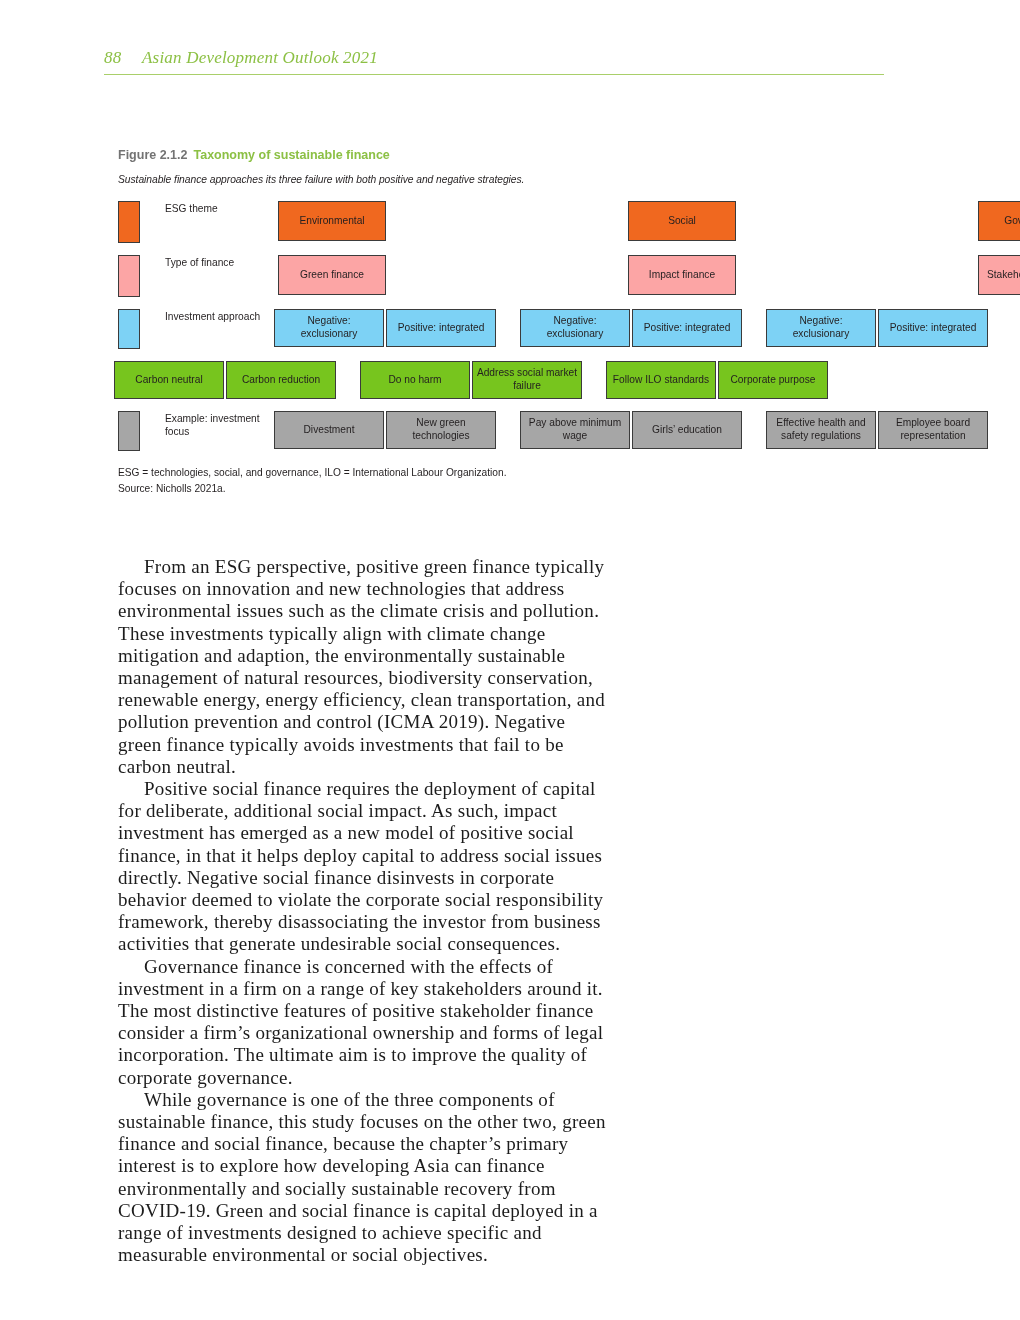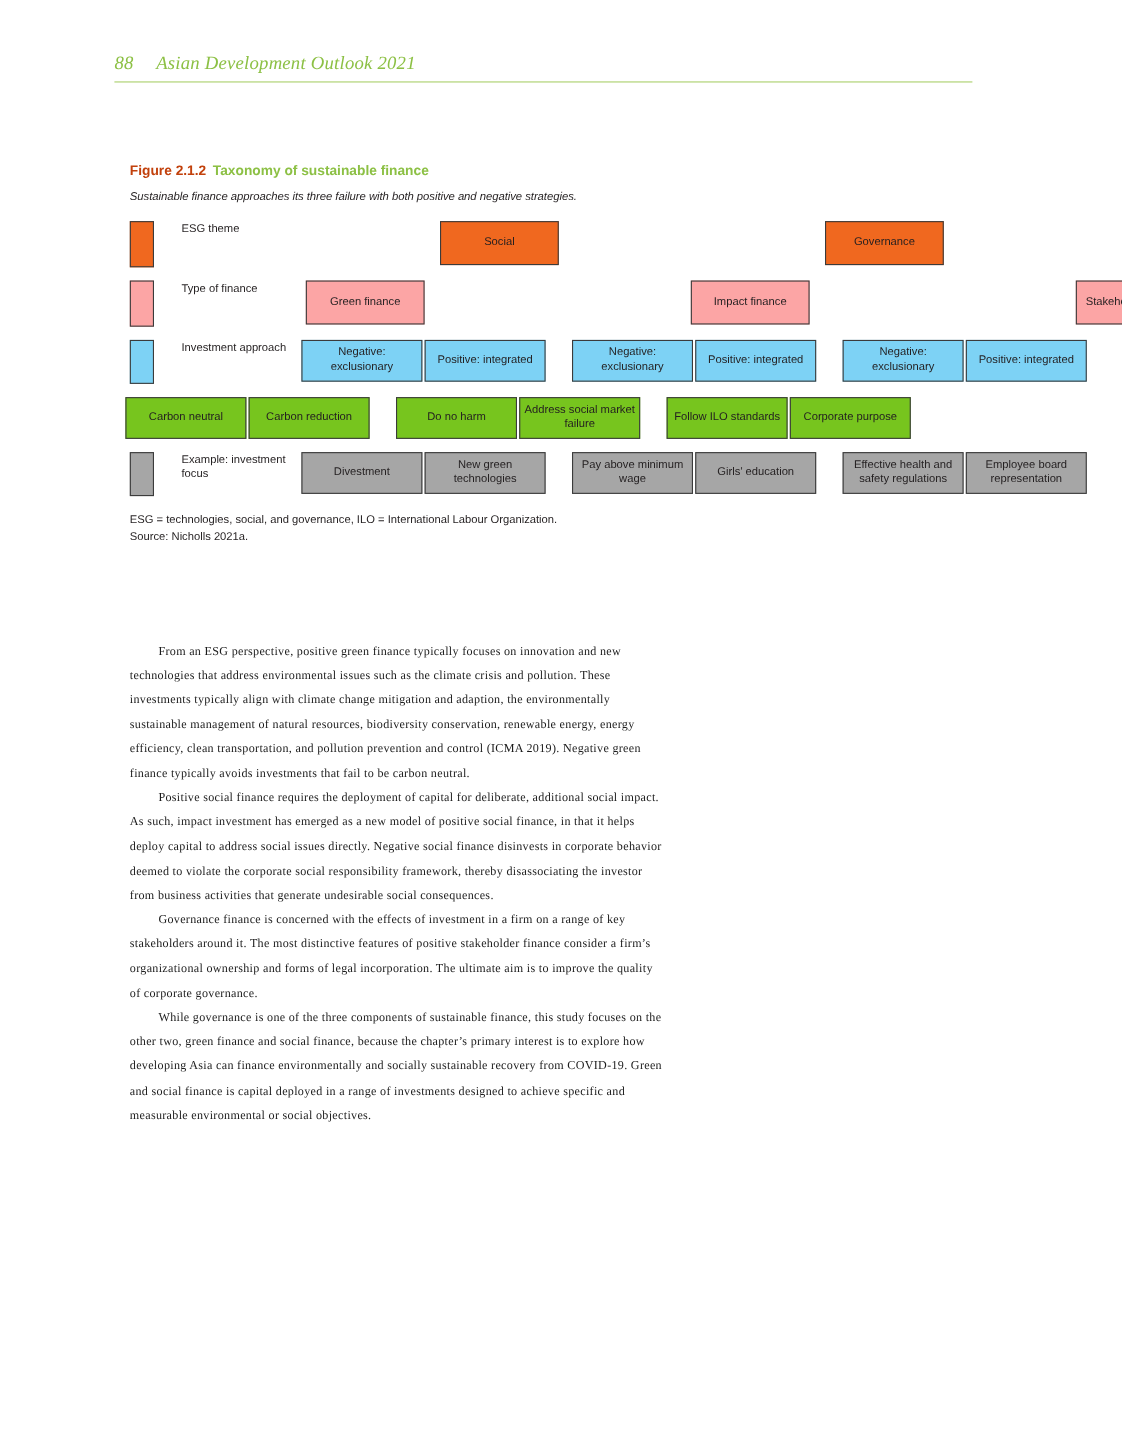--- a/index.html
+++ b/index.html
@@ -46,21 +46,21 @@
     top: 148px;
     width: 790px;
   }
   .fig-title {
     font-size: 12.5px;
     font-weight: bold;
     line-height: 1.2;
     margin-bottom: 11px;
     white-space: nowrap;
   }
-  .fig-title .fig-num { color: #c2410c; }
+  .fig-title .fig-num { color: #737373; }
   .fig-title .fig-name { color: #8cc044; margin-left: 6px; }
   .fig-sub {
     font-size: 10.3px;
     font-style: italic;
     color: #231f20;
     margin-bottom: 16px;
     letter-spacing: -0.05px;
   }
 
   
@@ -149,24 +149,24 @@
     margin-top: 14px;
     font-size: 10.2px;
     line-height: 1.55;
     color: #231f20;
   }
 
   
   .body-text {
     position: absolute;
     left: 118px;
-    top: 581px;
+    top: 556px;
     width: 488px;
     font-family: "Liberation Serif", serif;
-    font-size: 11px;
+    font-size: 19px;
     line-height: 22.2px;
     color: #1c1c1c;
     text-align: left;
     letter-spacing: 0.28px;
   }
   .body-text p {
     margin: 0;
     text-indent: 26px;
   }
 </style>
@@ -190,20 +190,23 @@
   <div class="fig-sub">Sustainable finance approaches its three failure with both positive and negative strategies.</div>
 
   <div class="diagram">
 
     <div class="drow row-theme">
       <div class="legend">
         <div class="swatch c-orange"></div>
         <div class="legend-label">ESG theme</div>
       </div>
       <div class="cols">
+        <div class="colgroup cg-1">
+          <div class="box c-orange">Environmental</div>
+        </div>
         <div class="colgroup cg-2">
           <div class="box c-orange">Social</div>
         </div>
         <div class="colgroup cg-3">
           <div class="box c-orange">Governance</div>
         </div>
       </div>
     </div>
 
     <div class="drow row-type">

